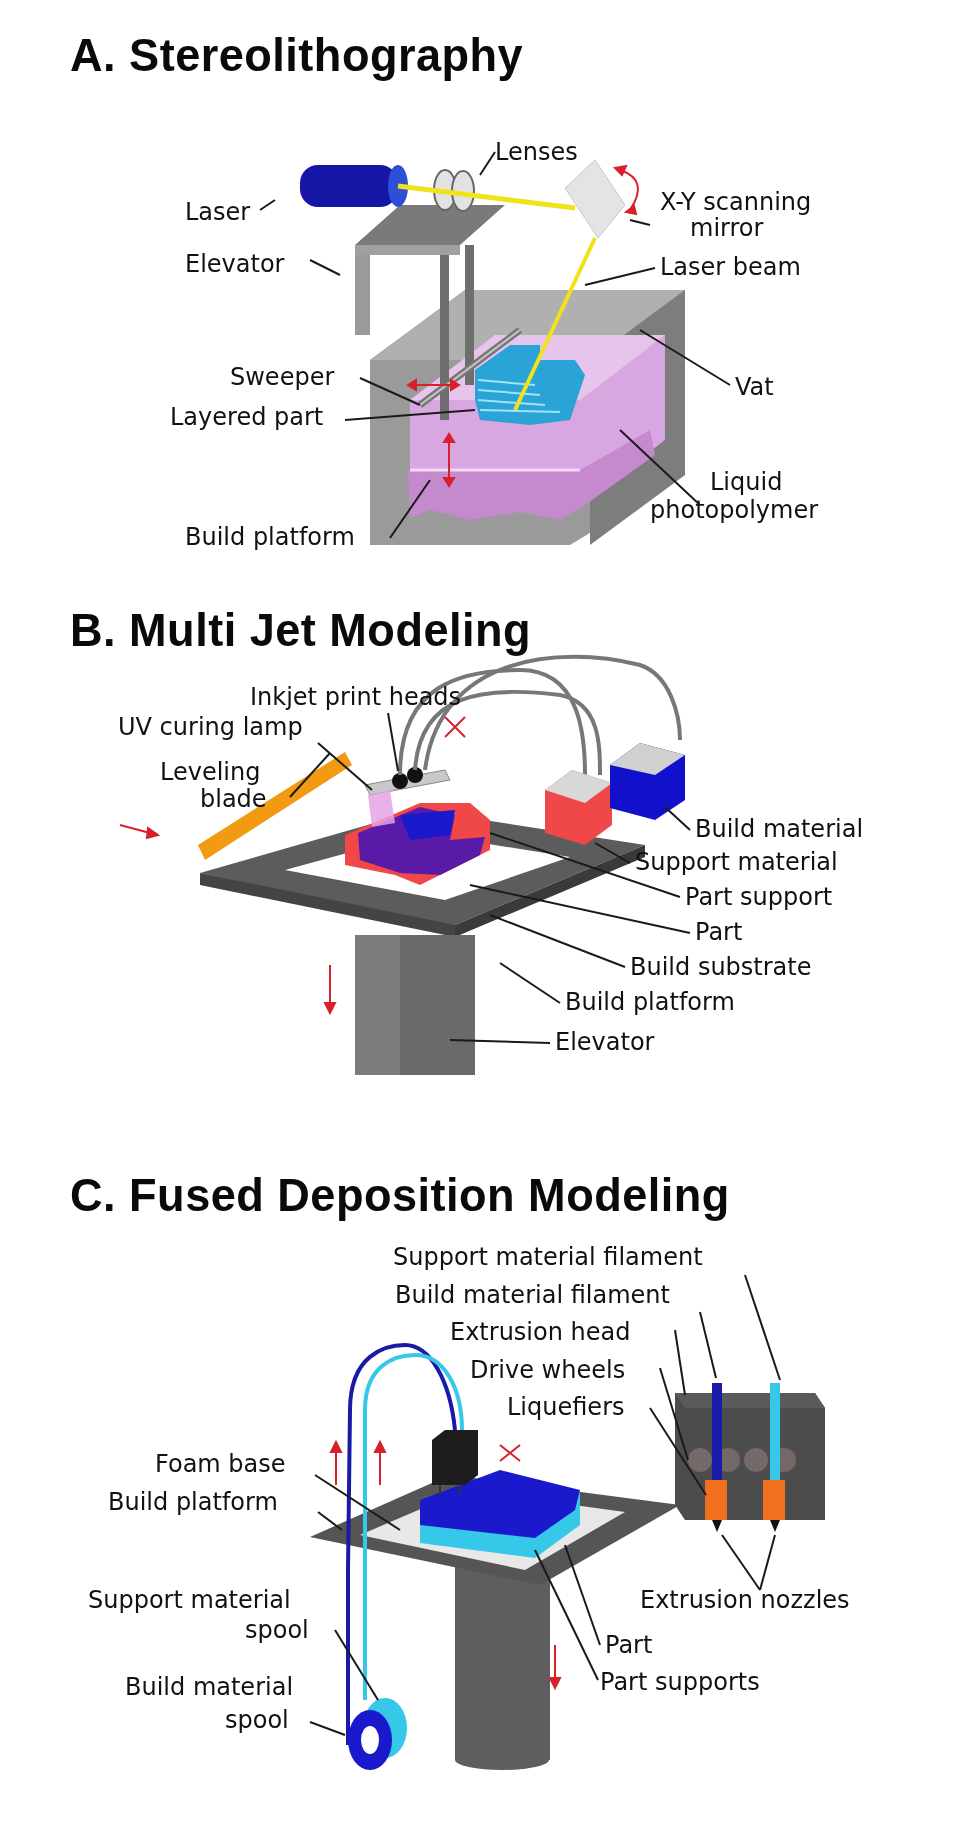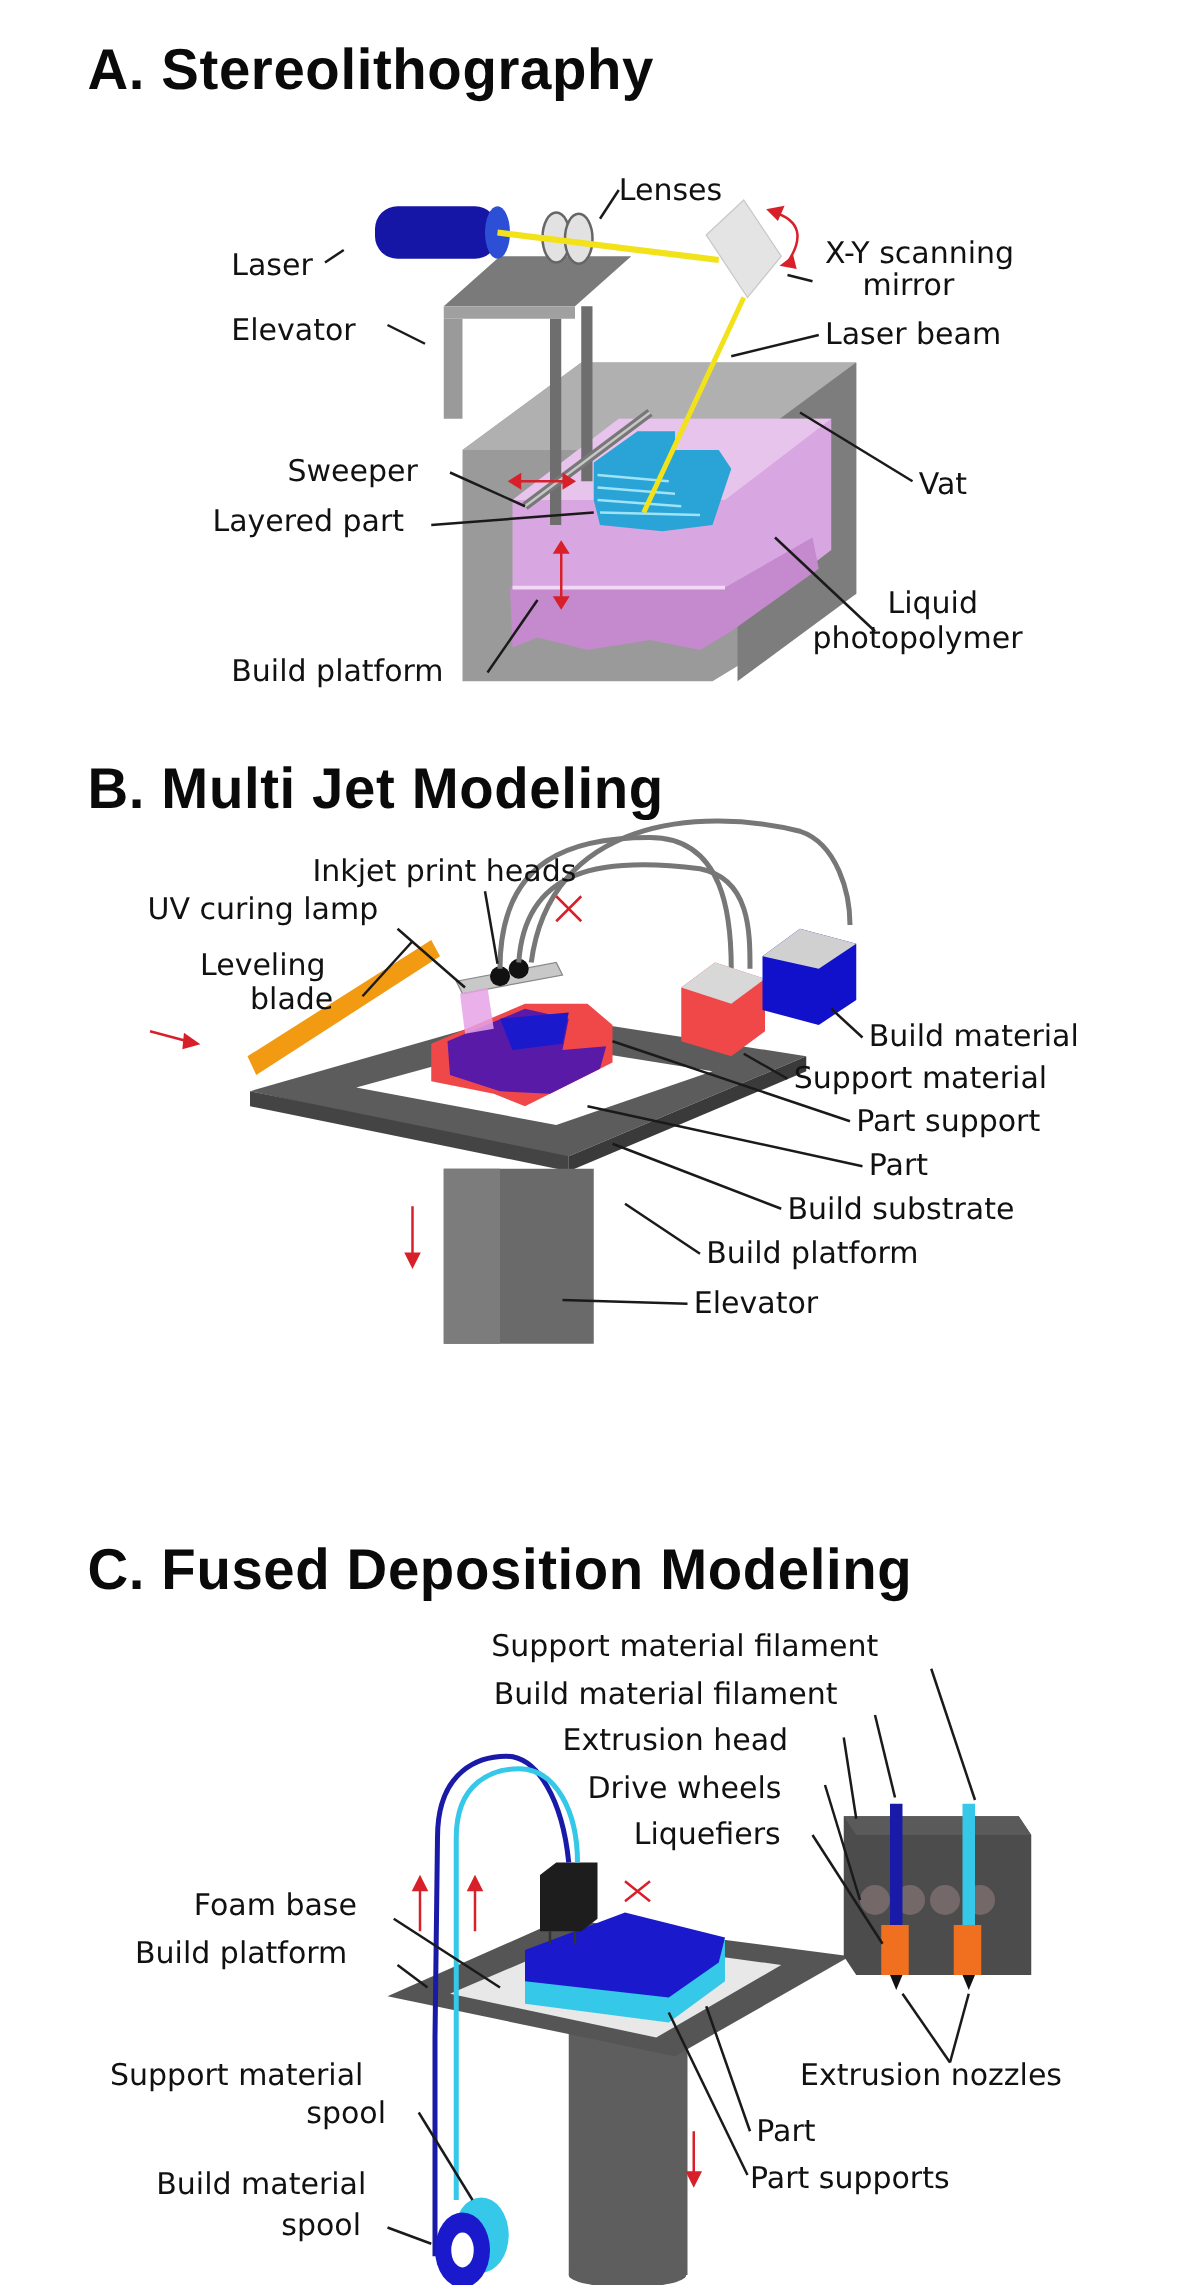--- a/index.html
+++ b/index.html
@@ -184,21 +184,21 @@
       <path class="lead" d="M630,288 L595,268"></path>
       <path class="lead" d="M680,322 L490,258"></path>
       <path class="lead" d="M690,358 L470,310"></path>
       <path class="lead" d="M625,392 L490,340"></path>
       <path class="lead" d="M560,428 L500,388"></path>
       <path class="lead" d="M550,468 L450,465"></path>
     </g>
   </svg>
 </div>
 
-<div class="panel" style="top:1200px;height:628px;">
+<div class="panel" style="top:1140px;height:628px;">
   <h1 class="panel-title" style="top:28px;">C. Fused Deposition Modeling</h1>
   <svg class="diagram" width="955" height="628">
 
     <g>
       <rect x="455" y="420" width="95" height="200" fill="#5e5e5e"></rect>
       <ellipse cx="502" cy="620" rx="47" ry="10" fill="#5e5e5e"></ellipse>
     </g>
 
     <g>
       <polygon points="310,397 450,335 680,365 540,445" fill="#555"></polygon>

